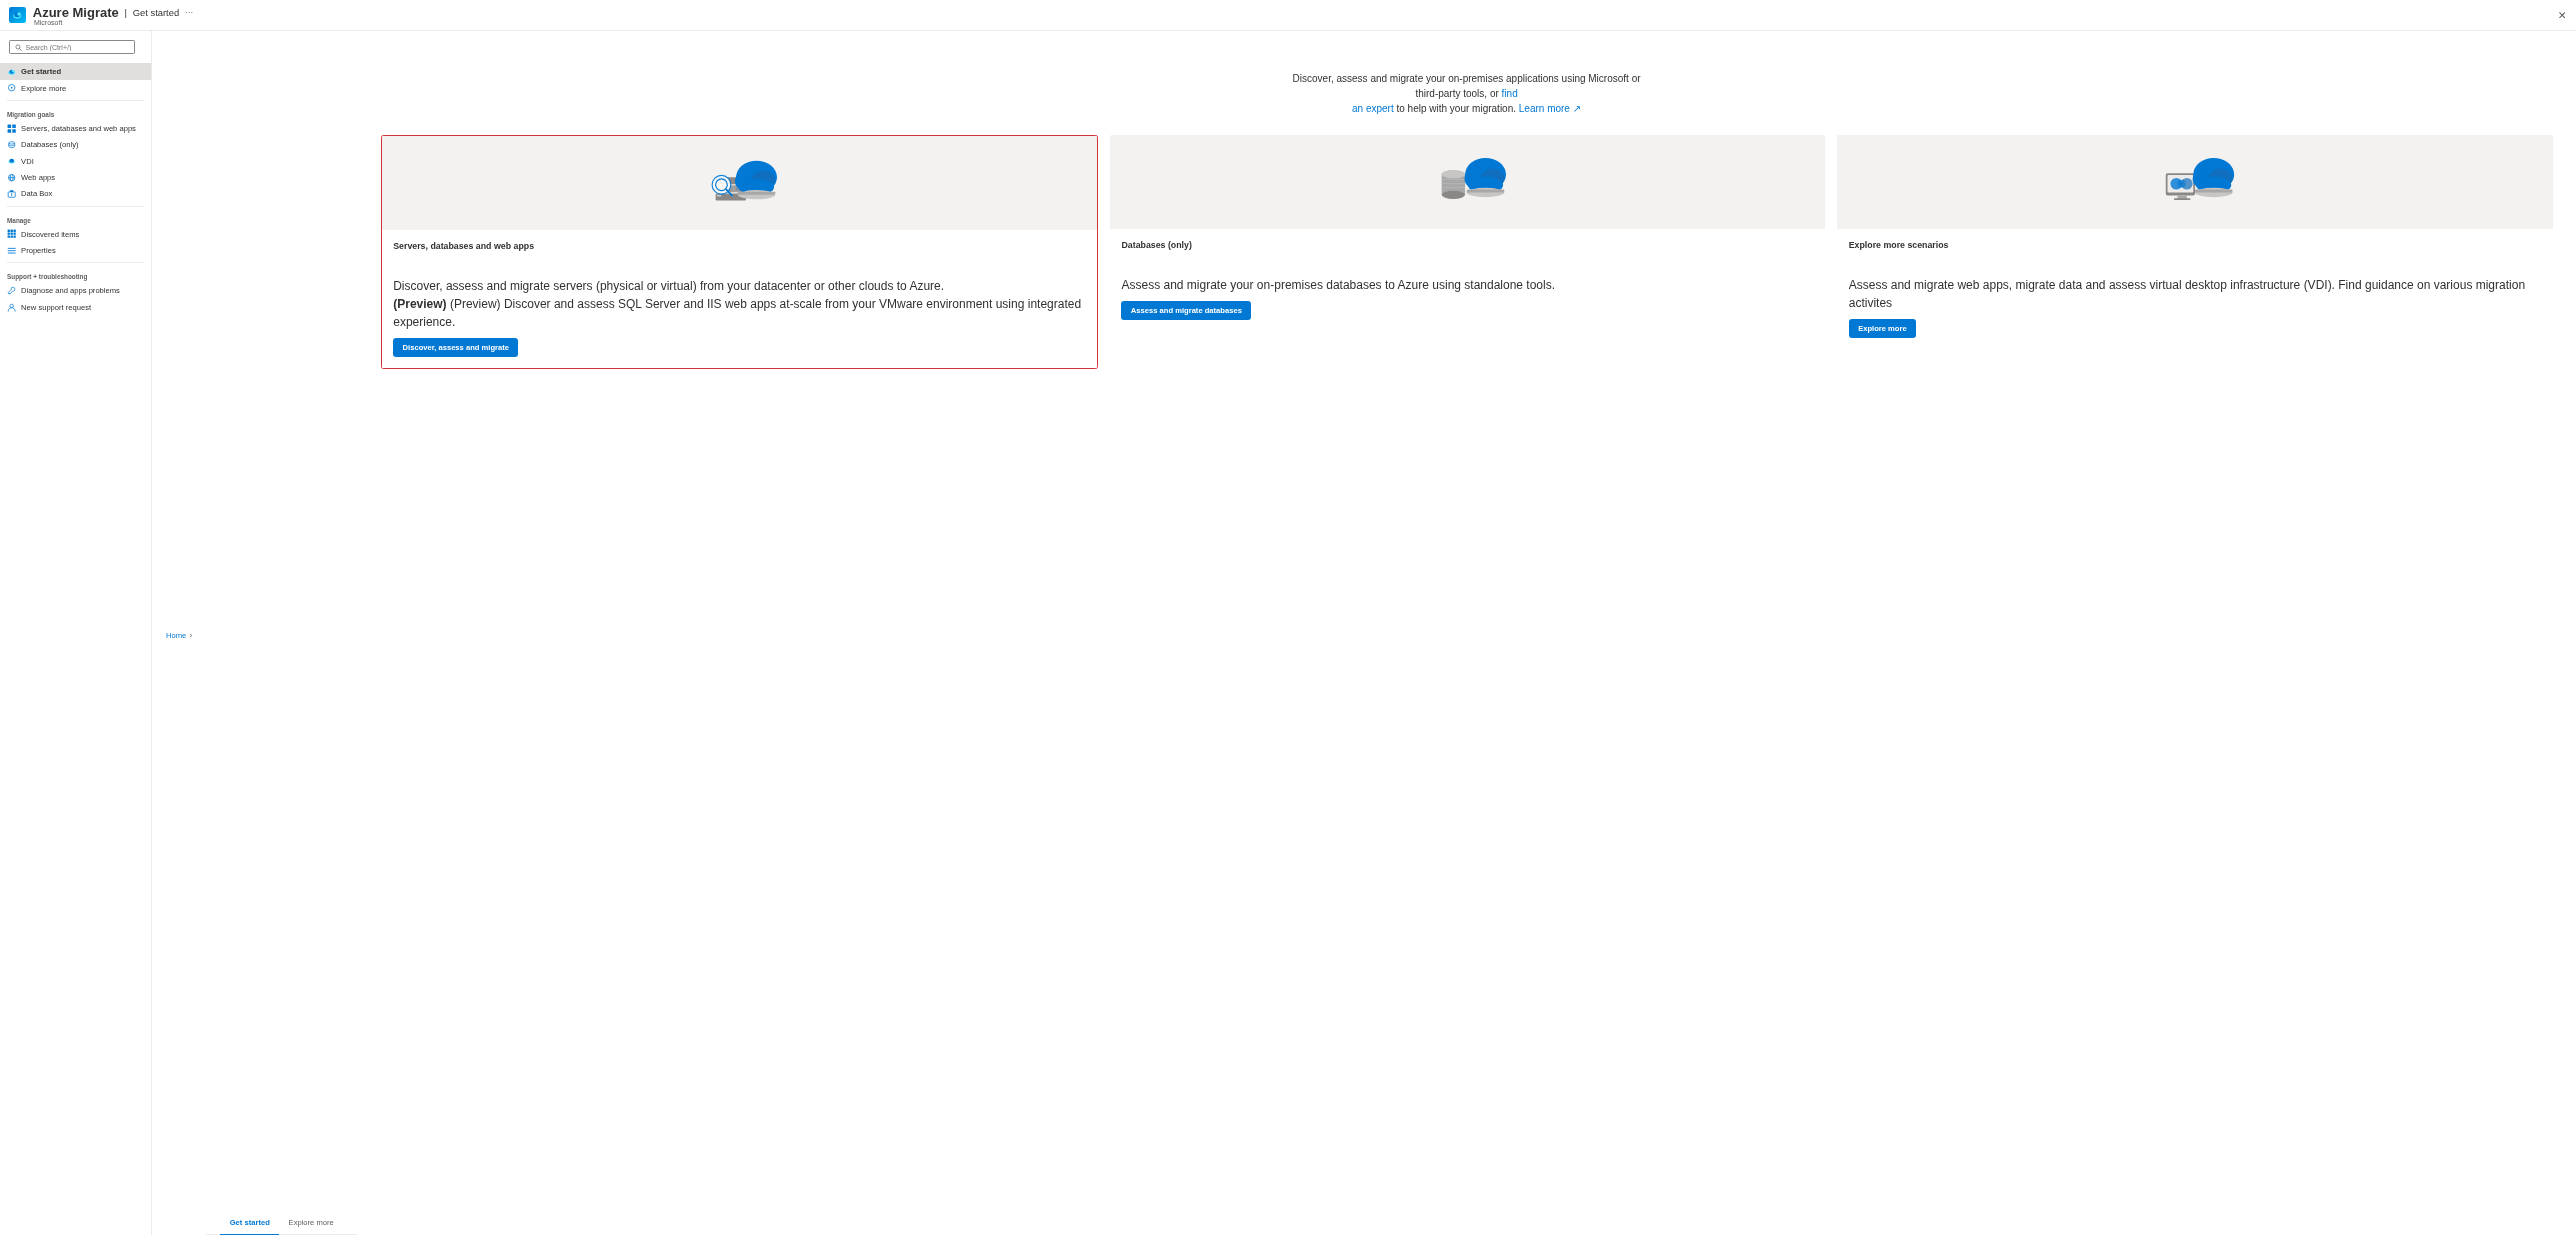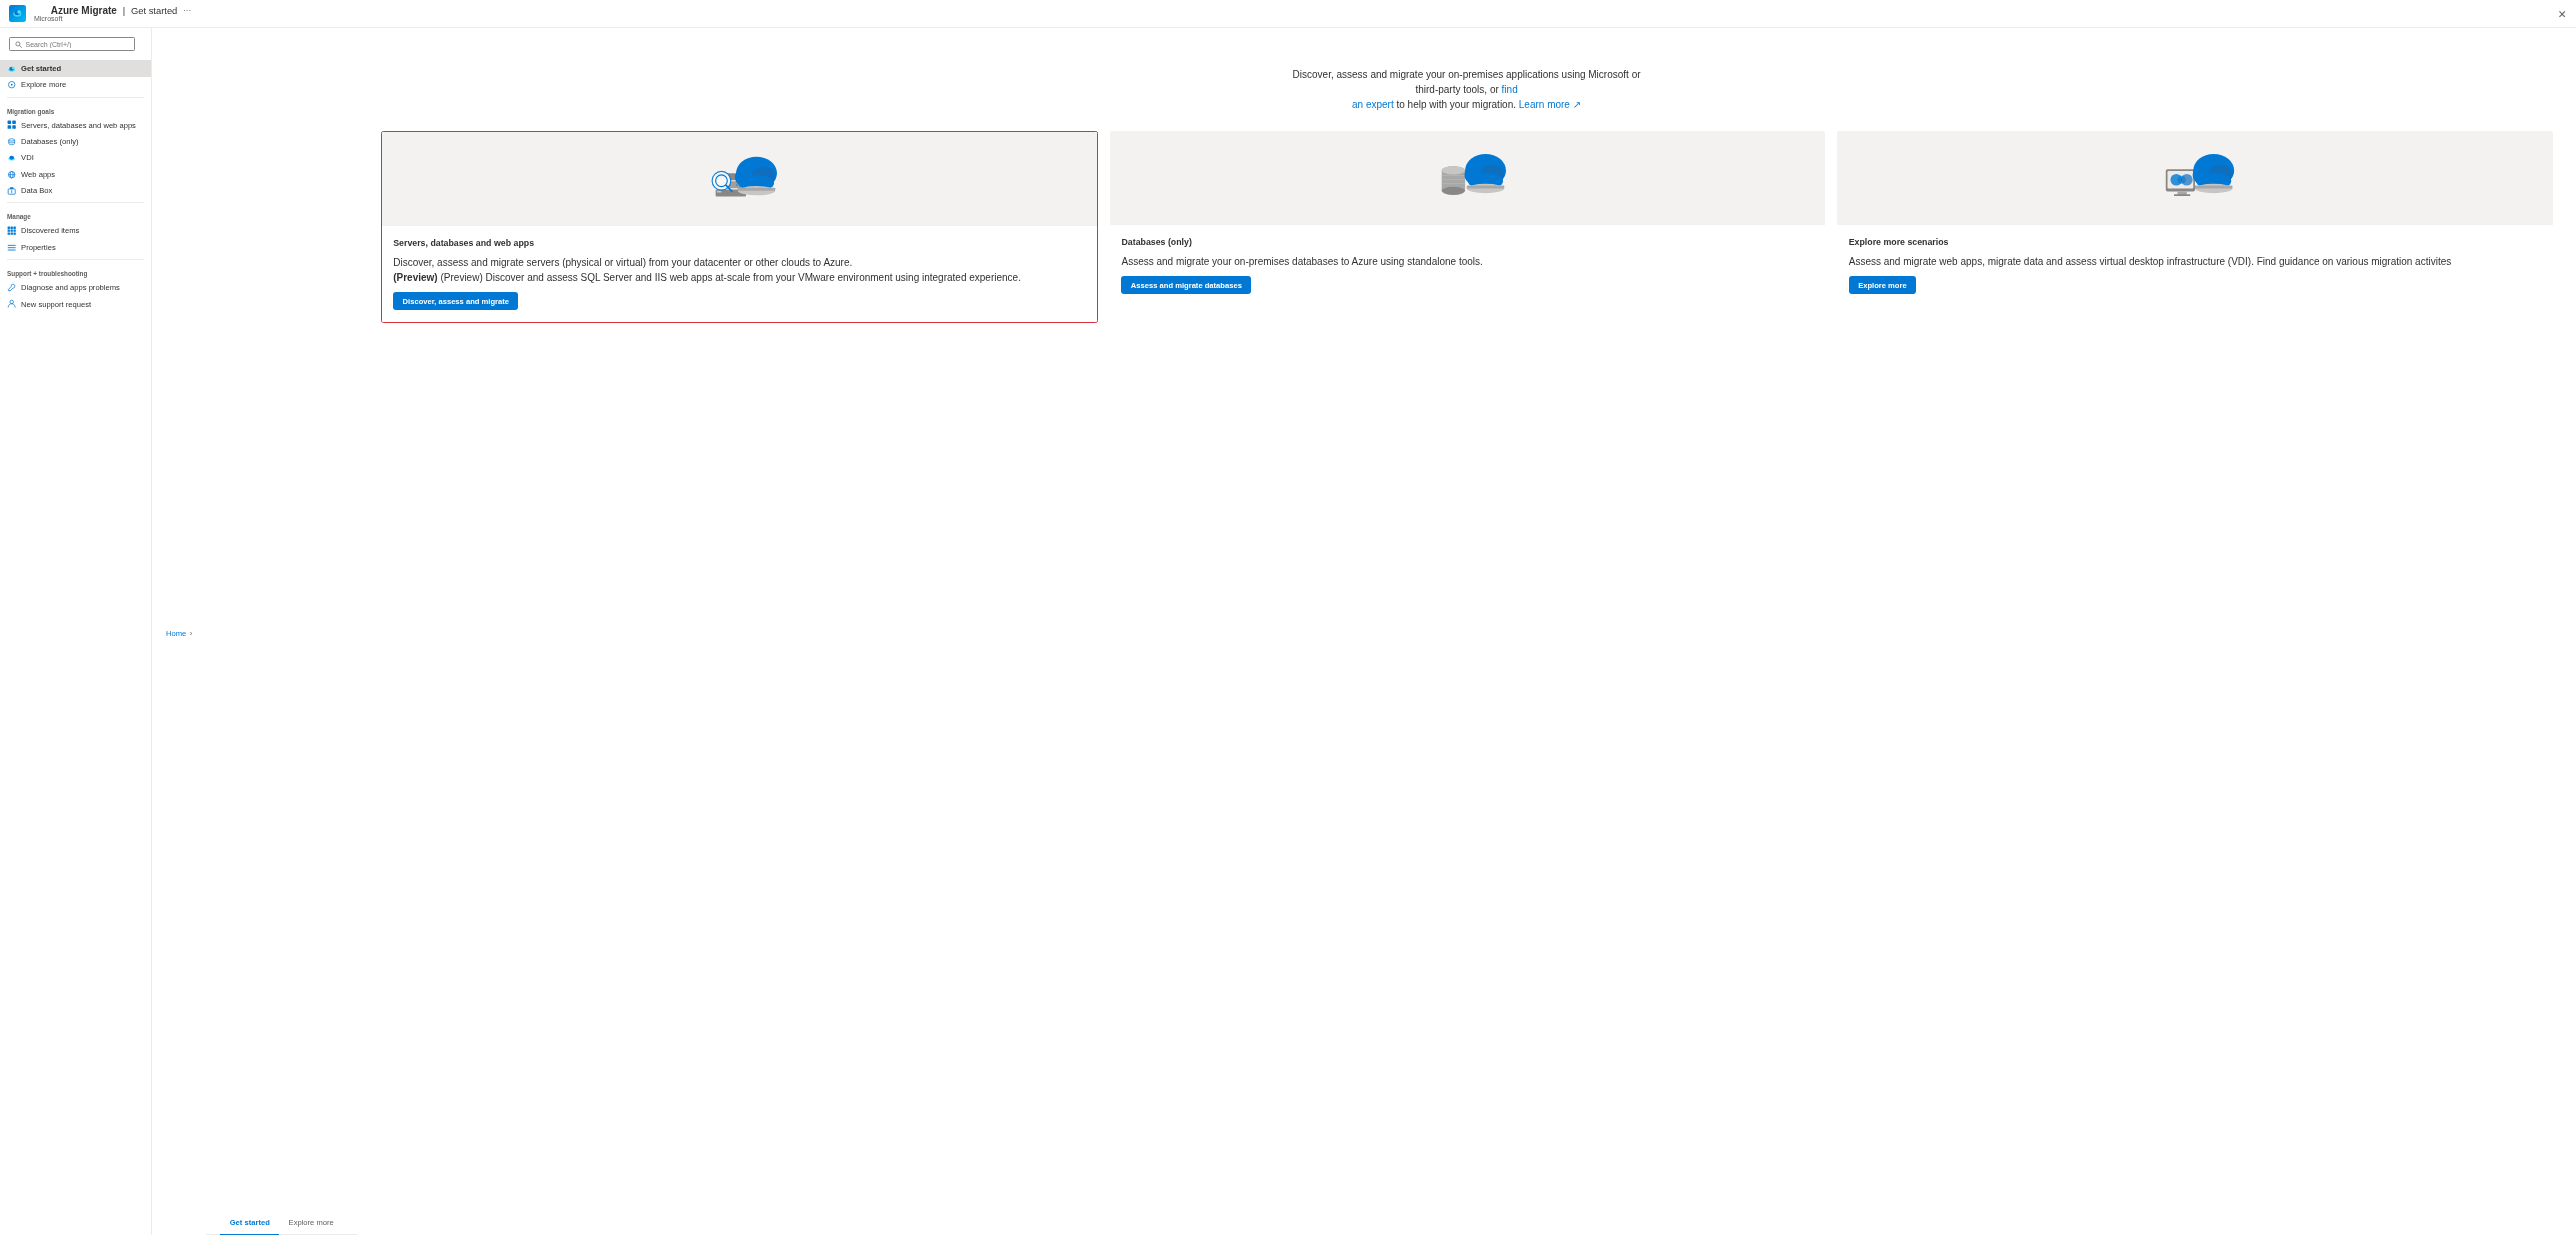--- a/index.html
+++ b/index.html
@@ -2,21 +2,21 @@
 <html style="font-size:9.4px"><head>
   <meta charset="utf-8">
   <style>
     * { box-sizing: border-box; margin: 0; padding: 0; }
     body { font-family: 'Segoe UI', -apple-system, BlinkMacSystemFont, sans-serif; font-size: 7.6px; color: #323130; background: #fff; display: flex; flex-direction: column; height: 100vh; overflow: hidden; }
 
     
     .top-bar { display: flex; align-items: center; padding: 4.7px 9.4px; border-bottom: 0.6px solid #edebe9; background: #fff; min-height: 28px; gap: 7px; }
     .top-bar-logo { width: 16.4px; height: 16.4px; background: linear-gradient(135deg, #0078d4 0%, #00bcf2 100%); border-radius: 2.3px; flex-shrink: 0; display: flex; align-items: center; justify-content: center; }
     .top-bar-logo svg { width: 10.5px; height: 10.5px; }
-    .top-bar-title { font-size: 10px; font-weight: 600; color: #323130; margin-left: 18px; }
+    .top-bar-title { font-size: 13px; font-weight: 600; color: #323130; }
     .top-bar-separator { color: #323130; font-size: 9.4px; font-weight: 300; margin: 0 3.5px; }
     .top-bar-subtitle { font-size: 9.4px; color: #323130; }
     .top-bar-more { margin-left: 4.7px; cursor: pointer; color: #605e5c; font-size: 10.5px; }
     .top-bar-close { margin-left: auto; cursor: pointer; color: #605e5c; font-size: 10.5px; }
     .org-name { font-size: 7px; color: #605e5c; margin-left: 1.2px; display: block; margin-top: -1.2px; }
 
     
     .main-layout { display: flex; flex: 1; overflow: hidden; }
 
     
@@ -45,21 +45,21 @@
     .page-hero p { font-size: 10px; color: #323130; max-width: 351px; margin: 16px auto; line-height: 1.5; }
     .page-hero a { color: #0078d4; text-decoration: none; }
 
     
     .cards-row { display: flex; gap: 11.7px; }
     .card { background: #f3f2f1; border-radius: 2.3px; flex: 1; overflow: hidden; display: flex; flex-direction: column; }
     .card.highlighted { border: 1.2px solid #d13438; }
     .card-image { height: 94px; display: flex; align-items: center; justify-content: center; background: #f3f2f1; }
     .card-body { padding: 11.7px; flex: 1; display: flex; flex-direction: column; gap: 7px; background: #fff; }
     .card-title { font-size: 8.8px; font-weight: 700; color: #323130; }
-    .card-desc { font-size: 10px; color: #323130; line-height: 1.5; }
+    .card-desc { font-size: 12px; color: #323130; line-height: 1.5; margin-top: 19px; }
     .card-btn { display: inline-block; background: #0078d4; color: #fff; border: none; border-radius: 3px; padding: 4.7px 9.4px; font-size: 7.6px; cursor: pointer; text-align: center; font-weight: 600; width: fit-content; }
 
     
     .cloud-illustration { width: 94px; height: 76px; }
   </style>
 </head>
 <body>
 
 <div class="top-bar">
   <div class="top-bar-logo">

